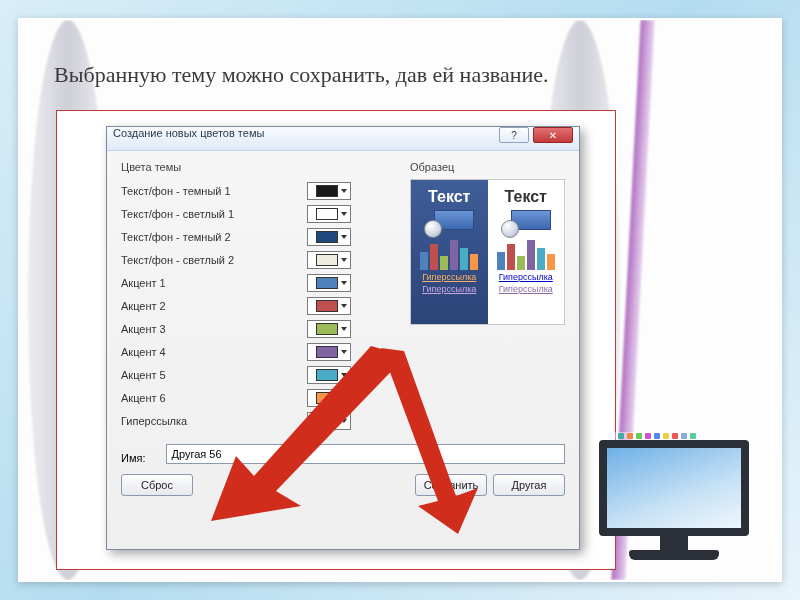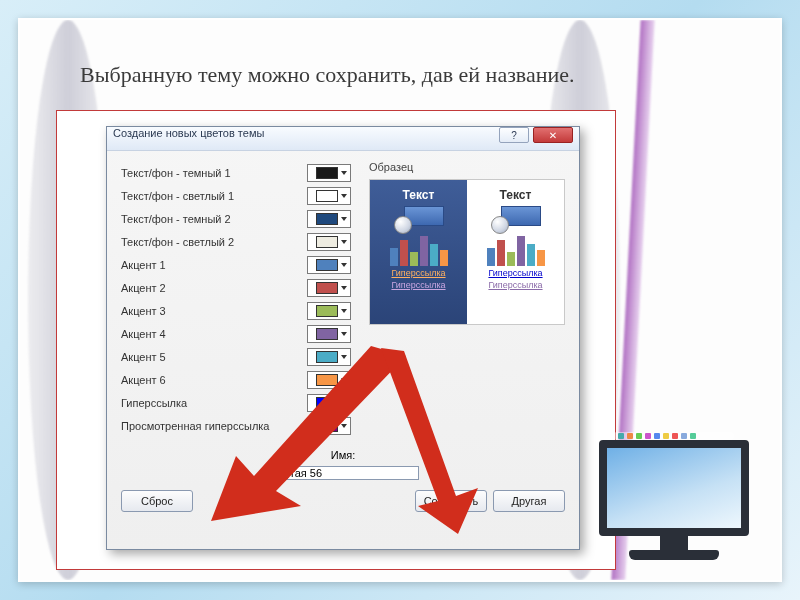--- a/index.html
+++ b/index.html
@@ -21,21 +21,21 @@
     position: absolute; top: 0; bottom: 0; width: 80px;
     background: linear-gradient(90deg, rgba(200,200,210,.3), rgba(160,160,180,.5), rgba(200,200,210,.3));
     border-radius: 40px / 50%;
     filter: blur(1px);
   }
   .bgcurve.a { left: 8px; }
   .bgcurve.b { right: 160px; }
   .bgcurve.c { right: 140px; width: 14px; background: linear-gradient(90deg, #b06fc2, #e8d3ef); border-radius: 0; transform: skewX(-3deg); }
 
   .caption {
-    position: absolute; left: 60px; top: 42px;
+    position: absolute; left: 34px; top: 42px;
     font-size: 22px; color: #3a3a3a;
     font-family: "Times New Roman", serif;
   }
 
   .slide-box {
     position: absolute; left: 36px; top: 90px; width: 560px; height: 460px;
     border: 1px solid #c23a3a;
     background: #fff;
   }
 
@@ -61,21 +61,21 @@
     font-size: 10px; color: #2d3b55;
     background: linear-gradient(#fdfeff, #e4ecf7);
   }
   .tbtn.close { background: linear-gradient(#e27070, #c33a3a); color: #fff; border-color: #922; width: 40px; }
 
   .dlg-body { padding: 10px 14px 8px; }
 
   .section-label { color: #444; margin-bottom: 6px; display: block; }
   .cols { display: flex; gap: 18px; }
   .left-col { width: 230px; }
-  .right-col { flex: 1; }
+  .right-col { flex: 1; margin-left: 41px; }
 
   .color-row {
     display: flex; align-items: center; height: 23px;
     color: #333;
     gap: 19px;
   }
   .color-row .lbl { flex: 1; white-space: nowrap; }
   .swatch {
     width: 44px; height: 18px; border: 1px solid #7a7a7a;
     display: flex; align-items: center; justify-content: flex-end;
@@ -84,29 +84,29 @@
   .swatch .sq { width: 22px; height: 12px; border: 1px solid #333; }
   .swatch .dd { margin-left: 3px; width: 0; height: 0; border-left: 3px solid transparent; border-right: 3px solid transparent; border-top: 4px solid #333; }
 
   
   .preview-panel {
     border: 1px solid #c9c9c9; height: 146px; display: flex; overflow: hidden;
   }
   .pv-half { flex: 1; padding: 8px 6px; display: flex; flex-direction: column; align-items: center; }
   .pv-dark { background: linear-gradient(#3f5d98, #2b4478); color: #fff; }
   .pv-light { background: #fff; color: #333; }
-  .pv-title { font-weight: bold; font-size: 12px; margin-bottom: 4px; text-align: center; }
+  .pv-title { font-weight: bold; font-size: 16px; margin-bottom: 4px; text-align: center; }
   .pv-shapes { position: relative; height: 24px; width: 54px; margin-bottom: 2px; }
   .pv-rect { position: absolute; left: 12px; top: 0; width: 40px; height: 20px; background: linear-gradient(#6a95d6, #3d68b0); border: 1px solid #2a4a86; }
   .pv-circ { position: absolute; left: 2px; top: 10px; width: 18px; height: 18px; border-radius: 50%; background: radial-gradient(circle at 35% 30%, #fff, #cfd6e3 60%, #9aa6bc); border: 1px solid #888; }
   .pv-bars { display: flex; align-items: flex-end; gap: 2px; height: 34px; }
   .pv-bars span { width: 8px; }
   .pv-link { font-size: 9px; text-decoration: underline; margin-top: 2px; }
 
-  .name-row { display: flex; align-items: center; gap: 5px; margin-top: 12px; flex-direction: column; }
+  .name-row { display: flex; align-items: flex-end; gap: 21px; margin-top: 12px; }
   .name-row input {
     flex: 1; height: 20px; border: 1px solid #8a99b0; padding: 0 4px;
     font-size: 11px; background: #fff;
   }
 
   .btn-row { display: flex; gap: 6px; margin-top: 10px; }
   .btn-row .gap { flex: 1; }
   .btn {
     min-width: 72px; height: 22px; border: 1px solid #8a99b0;
     background: linear-gradient(#fdfdfd, #e6e9ef);
@@ -147,20 +147,21 @@
     <div class="titlebar">
       <span>Создание новых цветов темы</span>
       <span class="spacer"></span>
       <span class="tbtn">?</span>
       <span class="tbtn close">✕</span>
     </div>
 
     <div class="dlg-body">
       <div class="cols">
         <div class="left-col">
+          <span class="section-label">Цвета темы</span>
           <div id="color-rows">
               <div class="color-row">
                 <span class="lbl">Текст/фон - темный 1</span>
                 <div class="swatch">
                   <div class="sq" style="background: rgb(26, 26, 26);"></div>
                   <div class="dd"></div>
                 </div>
               </div>
               <div class="color-row">
                 <span class="lbl">Текст/фон - светлый 1</span>
@@ -222,27 +223,20 @@
                 <span class="lbl">Акцент 6</span>
                 <div class="swatch">
                   <div class="sq" style="background: rgb(247, 150, 70);"></div>
                   <div class="dd"></div>
                 </div>
               </div>
               <div class="color-row">
                 <span class="lbl">Гиперссылка</span>
                 <div class="swatch">
                   <div class="sq" style="background: rgb(0, 0, 255);"></div>
-                  <div class="dd"></div>
-                </div>
-              </div>
-              <div class="color-row">
-                <span class="lbl">Просмотренная гиперссылка</span>
-                <div class="swatch">
-                  <div class="sq" style="background: rgb(128, 0, 128);"></div>
                   <div class="dd"></div>
                 </div>
               </div>
             </div>
         </div>
         <div class="right-col">
           <span class="section-label">Образец</span>
           <div class="preview-panel">
             <div class="pv-half pv-dark">
               <div class="pv-title">Текст</div>

